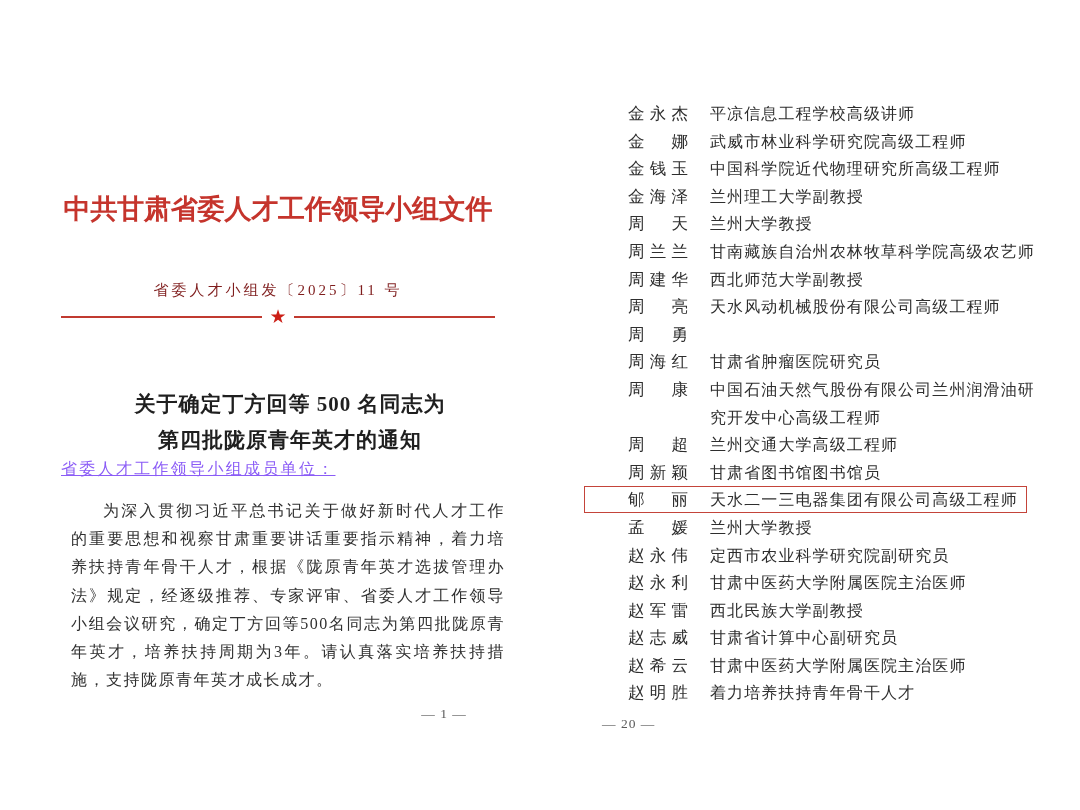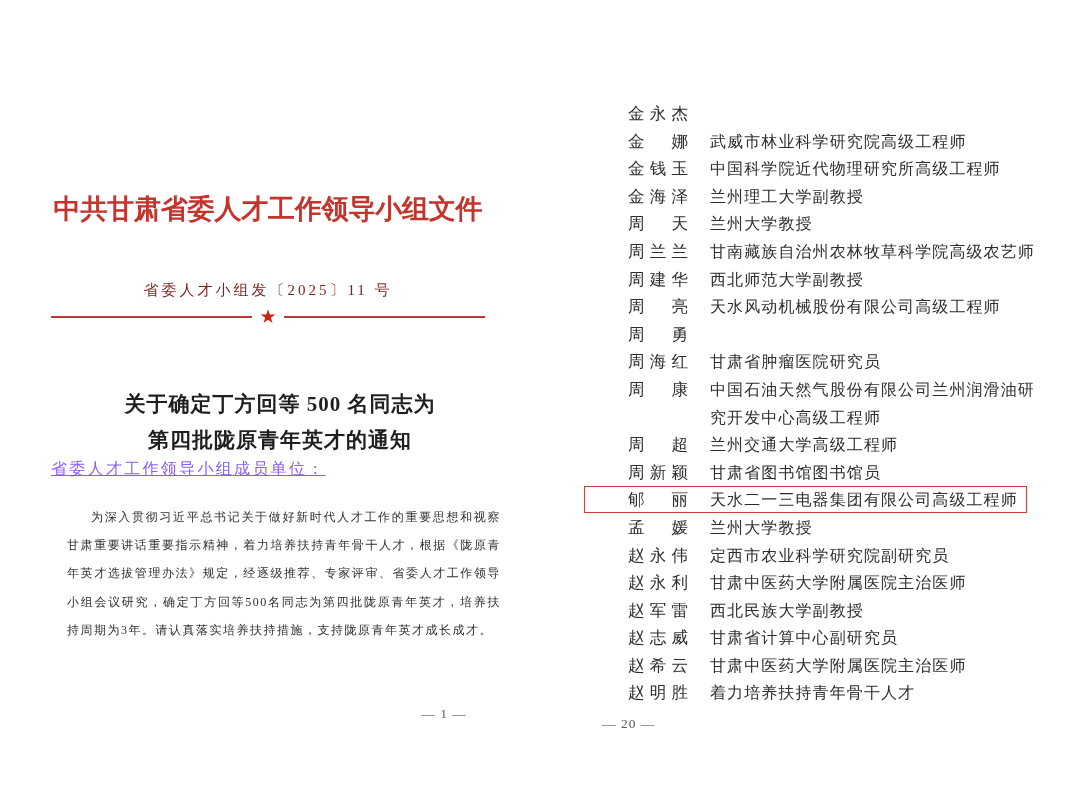--- a/index.html
+++ b/index.html
@@ -1,21 +1,21 @@
 <!DOCTYPE html>
 <html><head>
 <meta charset="utf-8">
 <style>
   html,body{margin:0;padding:0;background:#ffffff;}
   .canvas{
     position:relative;width:1080px;height:810px;background:#ffffff;overflow:hidden;
     font-family:"Liberation Serif","DejaVu Serif",serif;color:#2b2b2b;
   }
   
-  .page-left{position:absolute;left:51px;top:0;width:434px;height:810px;}
+  .page-left{position:absolute;left:61px;top:0;width:434px;height:810px;}
   .org-header{
     position:absolute;top:191px;left:0;width:100%;margin:0;
     text-align:center;font-size:27px;font-weight:bold;letter-spacing:-0.2px;
     color:#c5342c;white-space:nowrap;
   }
   .doc-number{
     position:absolute;top:281px;left:0;width:100%;
     text-align:center;font-size:15px;letter-spacing:3px;color:#7f1d1d;
   }
   .red-rule{
@@ -27,22 +27,22 @@
   .doc-title{
     position:absolute;top:374px;left:0;width:100%;margin:12px;
     text-align:center;font-size:21px;font-weight:bold;letter-spacing:1px;
     line-height:36px;color:#1f1f1f;
   }
   .salutation{
     position:absolute;top:459px;left:0;width:100%;margin:0;
     font-size:16px;letter-spacing:2.3px;color:#8b5cf6;white-space:nowrap;text-decoration:underline;
   }
   .body-text{
-    position:absolute;top:487px;left:0;width:434px;margin:16px;
-    font-size:12px;line-height:28.2px;letter-spacing:1.5px;
+    position:absolute;top:487px;left:0;width:434px;margin:10px;
+    font-size:16px;line-height:28.2px;letter-spacing:1.5px;
     text-align:justify;text-indent:2em;color:#303030;
   }
   
   .page-right{position:absolute;left:628px;top:100px;width:412px;}
   .row{
     position:relative;display:flex;align-items:flex-start;
     min-height:27.6px;
   }
   .pname{
     width:60px;display:flex;justify-content:space-between;
@@ -90,20 +90,21 @@
   </section>
 
   <section class="page-right">
     <div id="entry-list">
         <div class="row">
     <span class="pname">
             <span>金</span>
             <span>永</span>
             <span>杰</span>
           </span>
+    <span class="ptitle">平凉信息工程学校高级讲师</span>
   </div>
         <div class="row">
     <span class="pname">
             <span>金</span>
             <span>娜</span>
           </span>
     <span class="ptitle">武威市林业科学研究院高级工程师</span>
   </div>
         <div class="row">
     <span class="pname">

